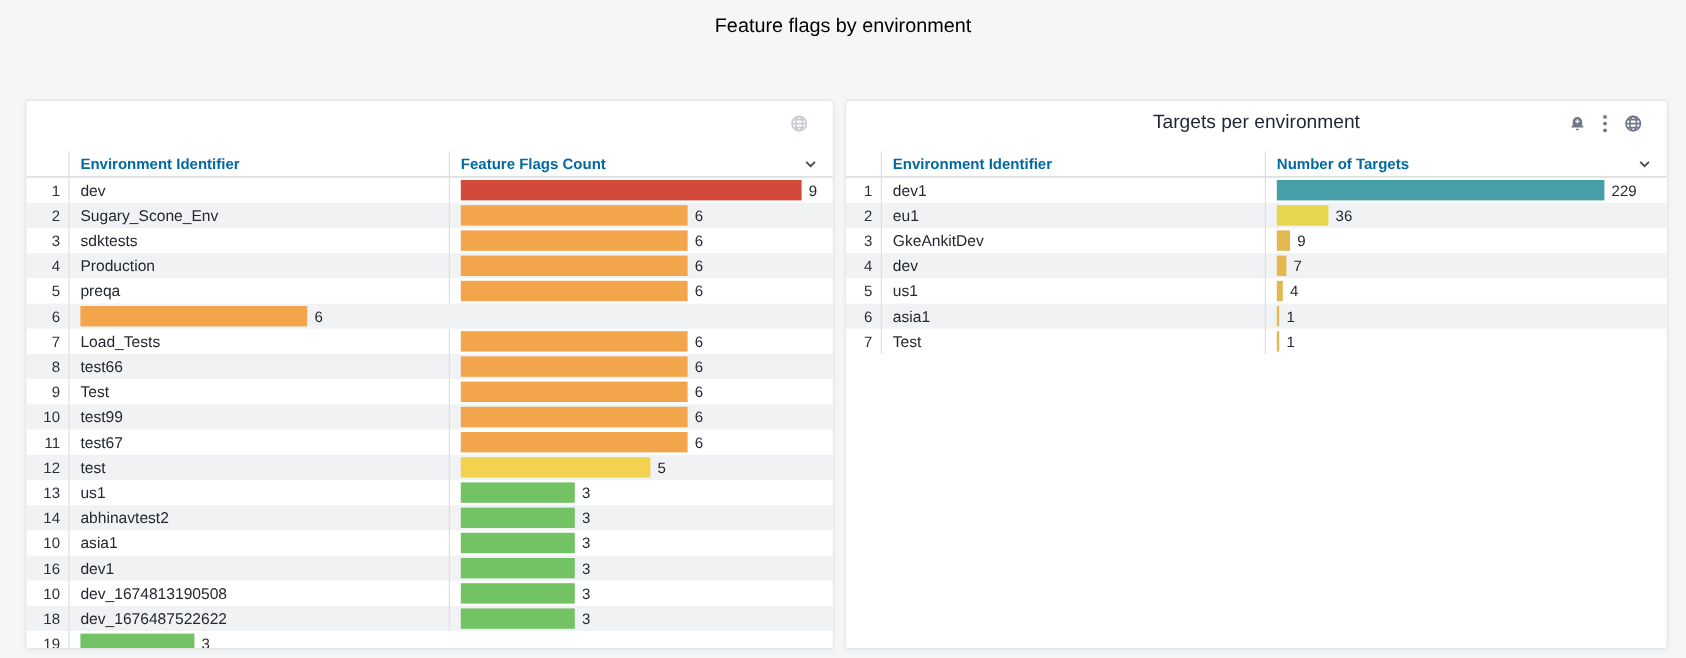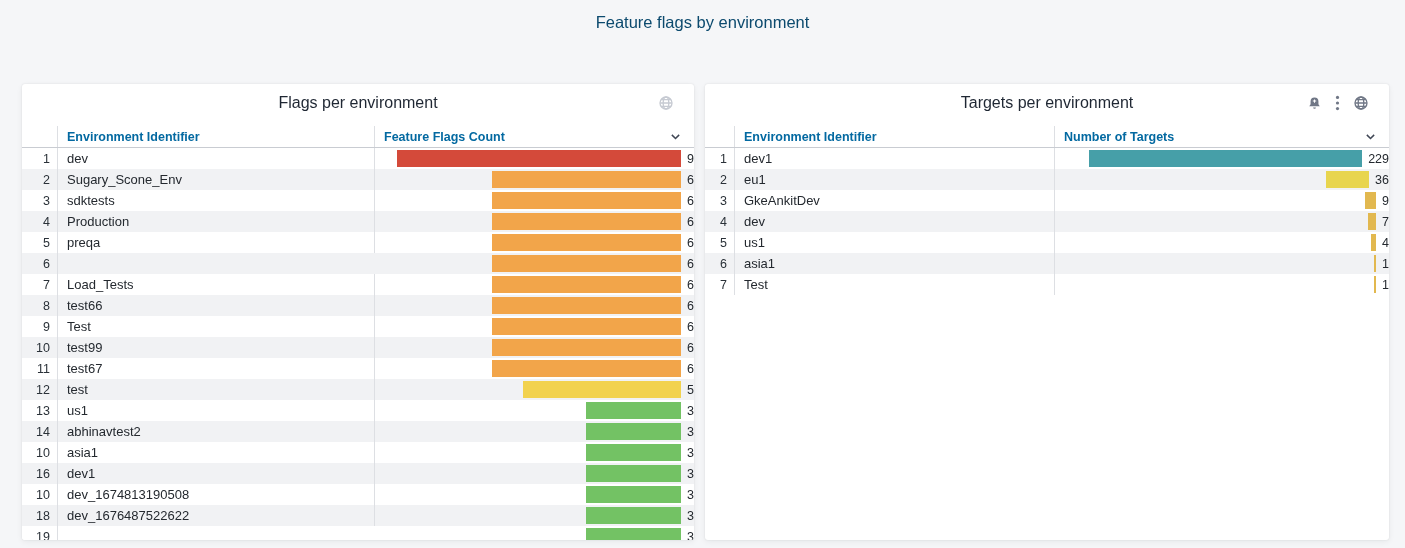--- a/index.html
+++ b/index.html
@@ -9,21 +9,21 @@
     background:#F5F6F8;
     font-family:"Liberation Sans", sans-serif;
     position:relative; overflow:hidden;
     color:#24292F;
   }
   .page-title {
     text-align:center;
     padding-top:13px;
     font-size:16.5px;
     font-weight:500;
-    color:#0c4a6e;
+    color:#000000;
   }
   .panel {
     position:absolute; top:84px; height:456px;
     background:#FFFFFF;
     border-radius:3px;
     box-shadow:0 0 2px rgba(24,26,27,0.10), 0 2px 6px rgba(24,26,27,0.06);
     overflow:hidden;
   }
   .panel-left  { left:22px;  width:672px; }
   .panel-right { left:705px; width:684px; }
@@ -48,41 +48,40 @@
   }
   .panel-left  .col-num  { width:36px; }
   .panel-right .col-num  { width:30px; }
   .panel-left  .col-name { width:317px; }
   .panel-right .col-name { width:320px; }
   .col-num  { border-right:1px solid #DDDFE3; height:100%;
               display:flex; align-items:center; justify-content:flex-end; padding-right:7px; }
   .col-name { border-right:1px solid #DDDFE3; height:100%;
               display:flex; align-items:center; padding-left:9px;
               white-space:nowrap; overflow:hidden; }
-  .col-bar  { flex:1; height:100%; display:flex; align-items:center; padding-left:9px;justify-content:flex-end; }
+  .col-bar  { flex:1; height:100%; display:flex; align-items:center; padding-left:9px; }
   .th-chevron { margin-left:auto; margin-right:12px; color:#3F4654; display:flex; }
 
   .tbody { height:392px; overflow:hidden; }
   .row {
     display:flex; height:21px; align-items:center;
     font-size:13px; color:#24292F; background:#FFFFFF;
   }
   .row:nth-child(even) { background:#F1F2F4; }
   .cell-num { font-size:12.5px; color:#2A3138; }
   .bar { height:17px; flex:0 0 auto; }
   .bar-value { margin-left:6px; font-size:12.5px; color:#24292F; }
 </style>
 </head>
 <body>
 
 <div class="page-title">Feature flags by environment</div>
 
 <section class="panel panel-left">
   <div class="panel-header">
-    <div class="panel-title">Flags per environment</div>
     <div class="panel-icons">
       <span class="icon-light">
         <svg width="16" height="16" viewBox="0 0 24 24" fill="none" stroke="currentColor" stroke-width="2">
           <circle cx="12" cy="12" r="9"></circle>
             <ellipse cx="12" cy="12" rx="4.2" ry="9"></ellipse>
           <path d="M3.2 12h17.6 M4.7 7h14.6 M4.7 17h14.6"></path>
         </svg>
       </span>
     </div>
   </div>

